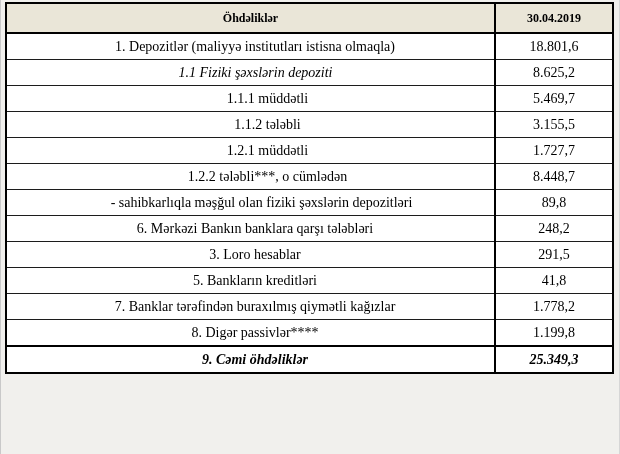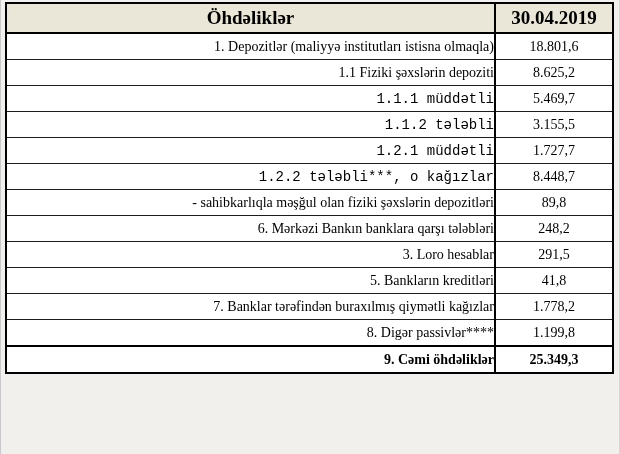--- a/index.html
+++ b/index.html
@@ -31,47 +31,48 @@
   .liab-table th,
   .liab-table td{
     border:1px solid #1c1c1c;
     padding:0;
     overflow:hidden;
     white-space:nowrap;
   }
   .liab-table thead th{
     height:28px;
     background:#eae6d8;
-    font-size:19px;
+    font-size:12px;
     font-weight:bold;
     text-align:center;
     vertical-align:middle;
     border-bottom:2px solid #000000;
   }
   .col-name{width:487px;}
   .col-val{width:116px;border-left:2px solid #000000 !important;}
   .liab-table tbody td{
     height:25px;
     font-size:14px;
     vertical-align:middle;
   }
-  td.label{text-align:right;}
+  td.label{text-align:center;}
   td.value{
     text-align:center;
     border-left:2px solid #000000;
     border-radius:8px;
   }
-  td.ind0{padding-left:10px;}
+  td.ind0{padding-left:10px;font-style:italic;}
   td.ind1{padding-left:9px;}
-  td.ind2{padding-left:34px;font-family:Liberation Mono, monospace;}
+  td.ind2{padding-left:34px;}
   td.ind3{padding-left:22px;}
   tr.total td{
     font-weight:bold;
     border-top:2px solid #000000;
     border-bottom:2px solid #000000;
+    font-style:italic;
   }
 </style>
 </head>
 <body>
 
 <div class="page">
   <table class="liab-table">
     <thead>
       <tr>
         <th class="col-name">Öhdəliklər</th>
@@ -93,21 +94,21 @@
         </tr>
         <tr>
           <td class="label ind2">1.1.2 tələbli</td>
           <td class="value">3.155,5</td>
         </tr>
         <tr>
           <td class="label ind2">1.2.1 müddətli</td>
           <td class="value">1.727,7</td>
         </tr>
         <tr>
-          <td class="label ind2">1.2.2 tələbli***, o kağızlar</td>
+          <td class="label ind2">1.2.2 tələbli***, o cümlədən</td>
           <td class="value">8.448,7</td>
         </tr>
         <tr>
           <td class="label ind3">- sahibkarlıqla məşğul olan fiziki şəxslərin depozitləri</td>
           <td class="value">89,8</td>
         </tr>
         <tr>
           <td class="label ind1">6. Mərkəzi Bankın banklara qarşı tələbləri</td>
           <td class="value">248,2</td>
         </tr>

